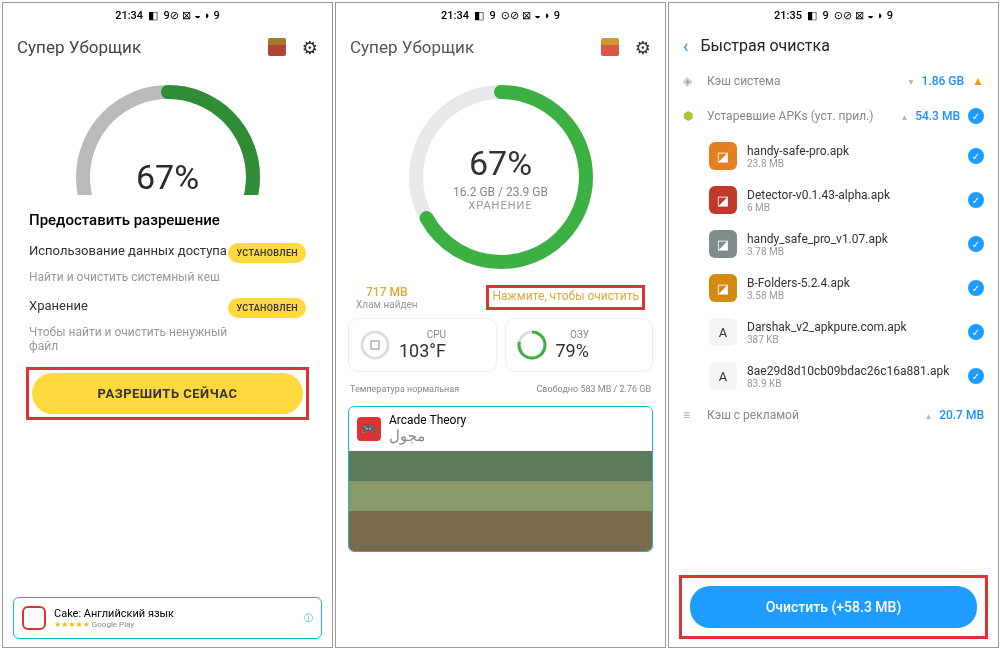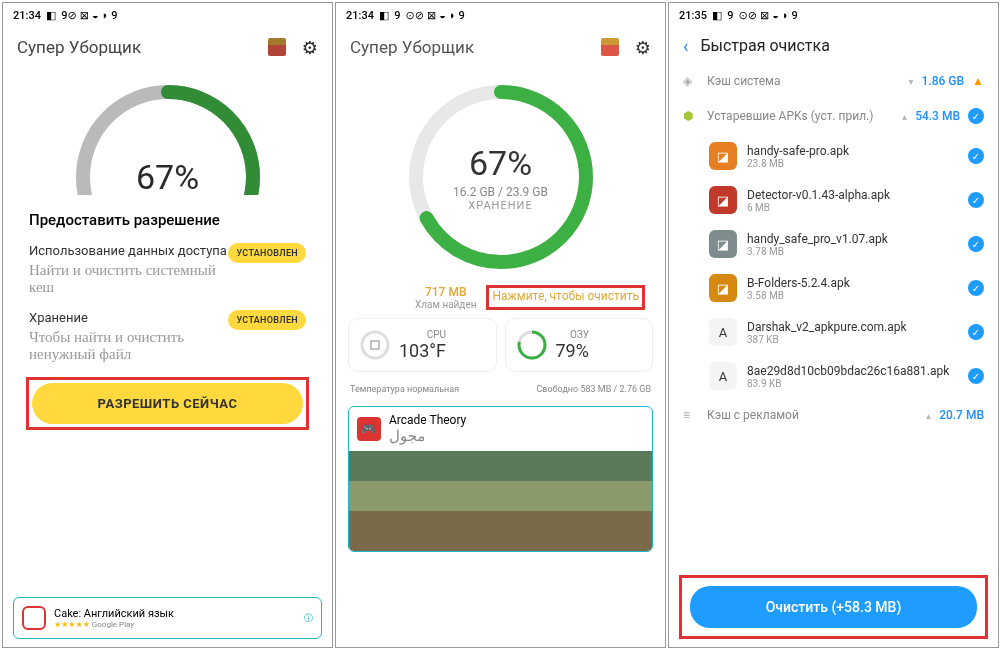--- a/index.html
+++ b/index.html
@@ -1,54 +1,54 @@
 <!DOCTYPE html>
 <html><head>
 <meta charset="utf-8">
 <style>
 * { box-sizing: border-box; margin: 0; padding: 0; }
 body { font-family: -apple-system, Roboto, Arial, sans-serif; background: #fff; }
 .container { display: flex; gap: 2px; padding: 2px; }
 .phone { width: 332px; height: 646px; border: 1px solid #999; background: #fff; position: relative; overflow: hidden; }
-.status-bar { height: 24px; display: flex; justify-content: flex-start; align-items: center; padding: 0 10px; font-size: 11px; font-weight: 500; }
+.status-bar { height: 24px; display: flex; justify-content: center; align-items: center; padding: 0 10px; font-size: 11px; font-weight: 500; }
 .status-left { display: flex; gap: 5px; align-items: center; }
 .status-right { display: flex; gap: 3px; align-items: center; }
 .header { height: 40px; display: flex; align-items: center; padding: 0 14px; }
 .app-title { font-size: 17px; color: #555; flex: 1; }
 .gift-icon { width: 18px; height: 18px; background: linear-gradient(#c93 0 40%, #d54 40%); border-radius: 2px; margin-right: 16px; }
 .gear-icon { font-size: 18px; color: #333; }
 .progress-area { padding: 10px 20px 0; text-align: center; position: relative; }
 .ring { width: 200px; height: 200px; margin: 0 auto; position: relative; }
 .ring svg { transform: rotate(-90deg); }
 .ring-text { position: absolute; top: 50%; left: 50%; transform: translate(-50%, -50%); text-align: center; }
 .ring-pct { font-size: 34px; font-weight: 400; color: #333; }
 .ring-sub { font-size: 12px; color: #888; margin-top: 2px; }
 .ring-label { font-size: 11px; color: #999; letter-spacing: 1px; }
-.junk-row { display: flex; gap: 10px; justify-content: flex-end; margin-top: 8px; font-size: 12px; }
+.junk-row { display: flex; gap: 10px; justify-content: space-between; margin-top: 8px; font-size: 12px; }
 .junk-size { color: #e0a838; font-weight: 500; }
 .junk-found { color: #999; font-size: 10px; }
 .junk-cta { color: #e0a838; }
 .highlight-box { border: 3px solid #d33; padding: 1px 3px; }
 .stats-row { display: flex; gap: 8px; padding: 8px 12px; }
 .stat-card { flex: 1; background: #fff; border: 1px solid #eee; border-radius: 10px; padding: 10px; display: flex; gap: 8px; align-items: center; text-align: right; }
 .stat-ring { width: 32px; height: 32px; }
 .stat-info { font-size: 10px; color: #888; }
 .stat-val { font-size: 18px; color: #333; font-weight: 400; }
 .bottom-row { display: flex; justify-content: space-between; padding: 4px 14px; font-size: 9px; color: #888; }
 .ad-card { margin: 8px 12px; border: 1px solid #1bb8cc; border-radius: 6px; overflow: hidden; }
 .ad-head { display: flex; align-items: center; gap: 8px; padding: 6px 8px; font-size: 12px; }
 .ad-icon { width: 24px; height: 24px; background: #d33; border-radius: 4px; display: flex; align-items: center; justify-content: center; color: #fff; font-size: 12px; }
 .ad-img { height: 100px; background: linear-gradient(to bottom, #5a7a5a 0 30%, #8a9a6a 30% 60%, #7a6a4a 60%); }
 .dim-content { position: absolute; inset: 0; filter: brightness(0.8); }
 .sheet { position: absolute; top: 192px; left: 10px; right: 10px; background: #fff; border-radius: 16px; padding: 16px; z-index: 10; }
 .sheet-title { font-size: 15px; font-weight: 500; margin-bottom: 14px; }
 .perm-row { display: flex; align-items: flex-start; margin-bottom: 14px; }
 .perm-text { flex: 1; }
 .perm-name { font-size: 13px; color: #333; }
-.perm-desc { font-size: 15px; color: #999; margin-top: 4px; font-family: Liberation Serif, serif; }
+.perm-desc { font-size: 12px; color: #999; margin-top: 12px; }
 .perm-badge { background: #ffd93d; color: #333; font-size: 9px; font-weight: 600; padding: 5px 8px; border-radius: 10px; letter-spacing: 0.3px; }
 .allow-btn { background: #ffd93d; color: #333; font-size: 13px; font-weight: 700; padding: 13px; border-radius: 22px; text-align: center; letter-spacing: 0.5px; }
 .allow-wrap { border: 3px solid #d33; padding: 3px; margin: 0 -3px -3px; }
 .bottom-ad { position: absolute; bottom: 8px; left: 10px; right: 10px; border: 1px solid #1bb8cc; border-radius: 6px; padding: 8px; display: flex; align-items: center; gap: 8px; font-size: 11px; background: rgba(255,255,255,0.9); }
 .bottom-ad-icon { width: 24px; height: 24px; border: 2px solid #d33; border-radius: 6px; }
 .stars { color: #fb0; font-size: 8px; }
 
 .s3-header { display: flex; align-items: center; gap: 12px; padding: 8px 14px; }
 .back-arrow { color: #1e90ff; font-size: 18px; }
 .s3-title { font-size: 16px; color: #222; }

